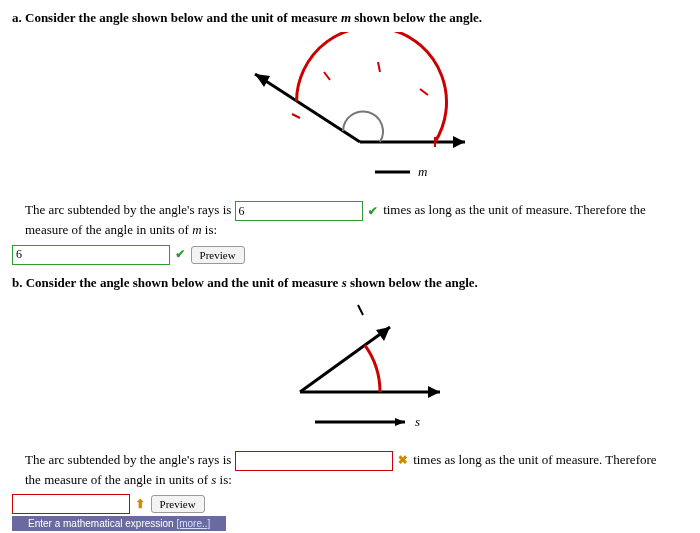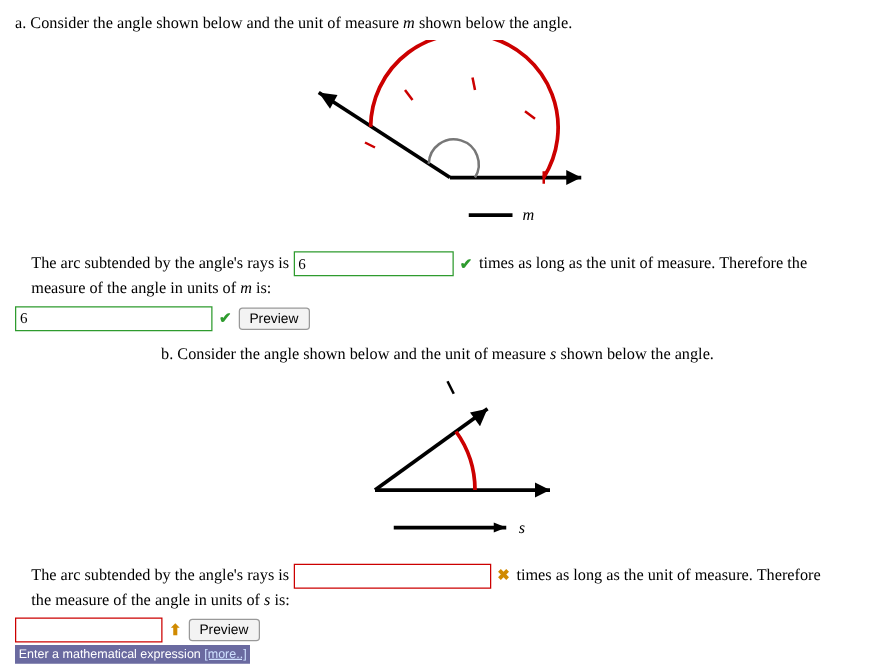--- a/index.html
+++ b/index.html
@@ -6,57 +6,57 @@
     font-family: "Times New Roman", serif;
     font-size: 13px;
     color: #000;
     margin: 0;
     padding: 8px 12px;
     width: 700px;
     box-sizing: border-box;
     background: #fff;
   }
   .em { font-style: italic; }
-  .prompt-line { margin: 2px 0 4px 0; }
+  .prompt-line { margin: 2px 0 4px 0; font-weight: bold; }
   .fig { text-align: center; margin: 6px 0 10px 0; }
   .para { margin: 6px 13px; line-height: 1.35; }
   input[type=text] {
     font-family: inherit;
     font-size: 12px;
     padding: 1px 3px;
     height: 16px;
     box-sizing: content-box;
     vertical-align: middle;
   }
   .inp-green { border: 1px solid #2e9b2e; background:#fff; }
   .inp-red   { border: 1px solid #c00; background:#fff; }
   .check { color: #2e9b2e; font-weight: bold; font-size: 12px; vertical-align: middle; margin: 0 2px; }
   .warn  { color: #d08a00; font-weight: bold; font-size: 12px; vertical-align: middle; margin: 0 2px; }
   .btn {
-    font-family: Liberation Sans, sans-serif;
+    font-family: Liberation Serif, serif;
     font-size: 11px;
     padding: 2px 8px;
     border: 1px solid #999;
     border-radius: 3px;
     background: #f3f3f3;
     cursor: pointer;
     vertical-align: middle;
   }
   .hint-box {
     display: inline-block;
     background: #6a6aa0;
     color: #fff;
     font-family: Arial, sans-serif;
     font-size: 10px;
-    padding: 2px 3px;
+    padding: 2px 16px;
     margin-top: 2px;
   }
   .hint-box a { color:#cfe0ff; text-decoration: underline; cursor:pointer; }
   .row { margin: 6px 0; }
-  .part-b { margin-top: 10px; text-align: center; }
+  .part-b { margin-top: 10px; }
 </style>
 </head>
 <body>
 
 <div class="prompt-line">
   <span>a. Consider the angle shown below and the unit of measure </span><span class="em">m</span><span> shown below the angle.</span>
 </div>
 
 <div class="fig">
   <svg width="260" height="155" viewBox="0 0 260 155">

